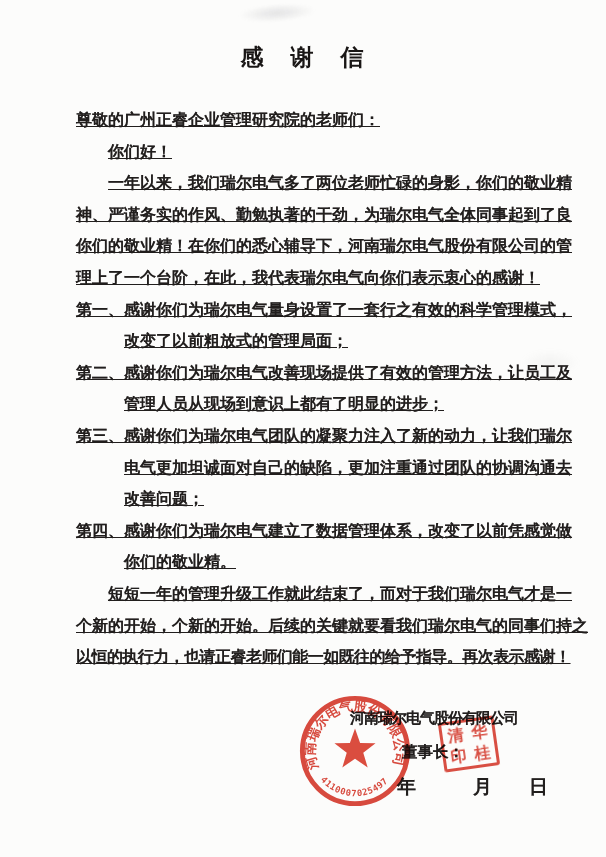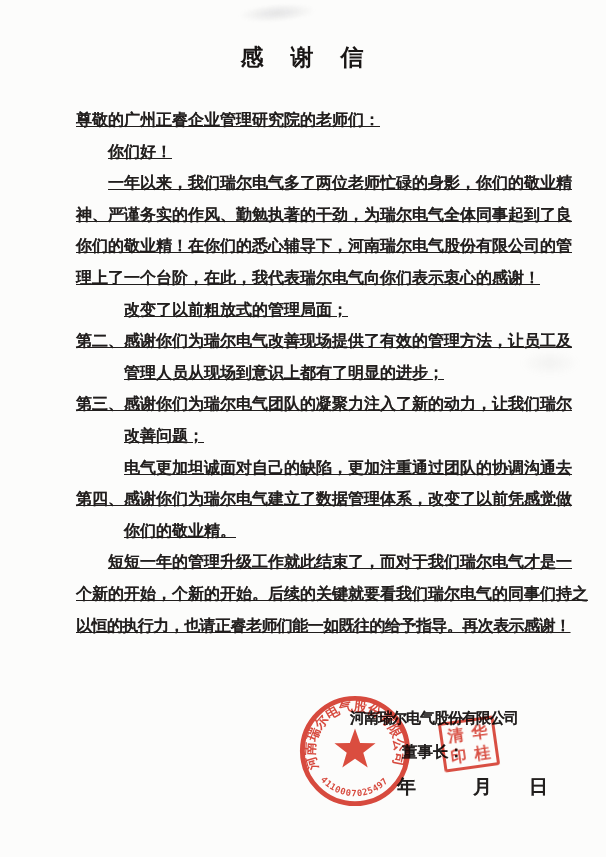--- a/index.html
+++ b/index.html
@@ -74,26 +74,27 @@
 
   <h1 class="title">感　谢　信</h1>
 
   <div class="letter-body">
     <div class="ln">尊敬的广州正睿企业管理研究院的老师们：</div>
     <div class="ln ind2">你们好！</div>
     <div class="ln ind2">一年以来，我们瑞尔电气多了两位老师忙碌的身影，你们的敬业精</div>
     <div class="ln">神、严谨务实的作风、勤勉执著的干劲，为瑞尔电气全体同事起到了良</div>
     <div class="ln">你们的敬业精！在你们的悉心辅导下，河南瑞尔电气股份有限公司的管</div>
     <div class="ln">理上了一个台阶，在此，我代表瑞尔电气向你们表示衷心的感谢！</div>
+    <div class="ln">第一、感谢你们为瑞尔电气量身设置了一套行之有效的科学管理模式，</div>
     <div class="ln ind3">改变了以前粗放式的管理局面；</div>
     <div class="ln">第二、感谢你们为瑞尔电气改善现场提供了有效的管理方法，让员工及</div>
     <div class="ln ind3">管理人员从现场到意识上都有了明显的进步；</div>
     <div class="ln">第三、感谢你们为瑞尔电气团队的凝聚力注入了新的动力，让我们瑞尔</div>
+    <div class="ln ind3">电气更加坦诚面对自己的缺陷，更加注重通过团队的协调沟通去</div>
     <div class="ln ind3">改善问题；</div>
-    <div class="ln ind3">电气更加坦诚面对自己的缺陷，更加注重通过团队的协调沟通去</div>
     <div class="ln">第四、感谢你们为瑞尔电气建立了数据管理体系，改变了以前凭感觉做</div>
     <div class="ln ind3">你们的敬业精。</div>
     <div class="ln ind2">短短一年的管理升级工作就此结束了，而对于我们瑞尔电气才是一</div>
     <div class="ln">个新的开始，个新的开始。后续的关键就要看我们瑞尔电气的同事们持之</div>
     <div class="ln tight">以恒的执行力，也请正睿老师们能一如既往的给予指导。再次表示感谢！</div>
   </div>
 
   <div class="sig sig-company">河南瑞尔电气股份有限公司</div>
   <div class="sig sig-chairman">董事长：</div>
   <div class="sig sig-date">

